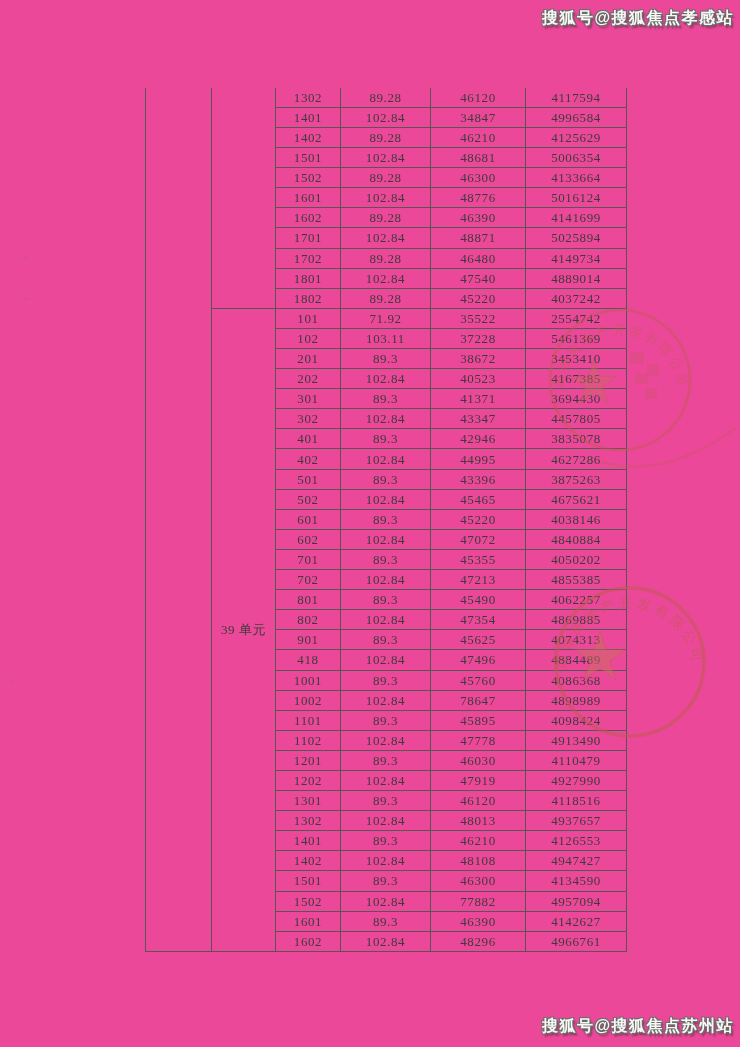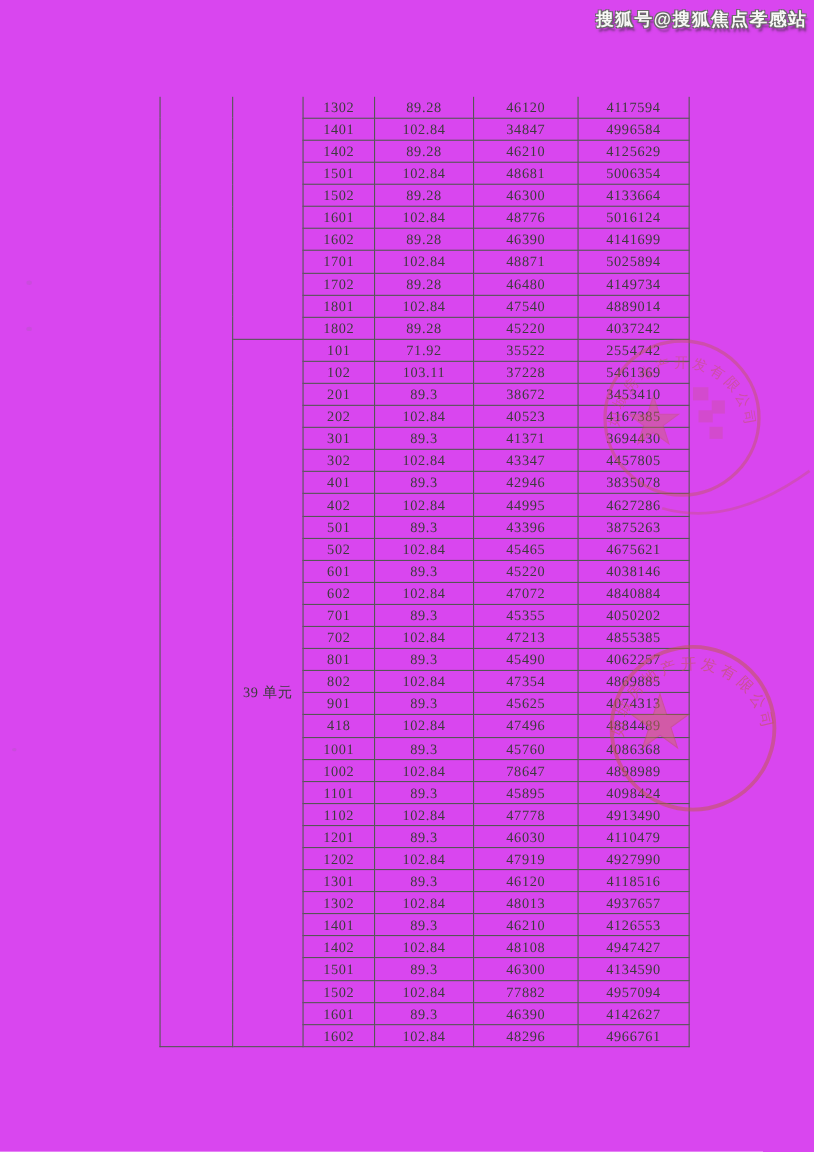--- a/index.html
+++ b/index.html
@@ -5,21 +5,21 @@
   html,body{margin:0;padding:0;}
   body{
     width:740px;height:1047px;
     background:#ffffff;
     font-family:"Liberation Serif","DejaVu Serif",serif;
     position:relative;
     overflow:hidden;
   }
   .page{
     position:absolute;inset:0;
-    background:#d946ef;
+    background:#ec4899;
     padding-left:15px;
   }
   
   .watermark{
     position:absolute;
     right:6px;
     font-family:"Liberation Sans","DejaVu Sans",sans-serif;
     font-weight:bold;
     font-size:16px;
     letter-spacing:1.5px;
@@ -73,20 +73,21 @@
   .speck.s1{left:24px;top:255px;}
   .speck.s2{left:24px;top:297px;}
   .speck.s3{left:11px;top:680px;width:4px;height:3px;}
 </style>
 </head>
 <body>
 
 <div class="page">
 
   <div class="watermark top">搜狐号@搜狐焦点孝感站</div>
+  <div class="watermark bottom">搜狐号@搜狐焦点苏州站</div>
 
   <div class="table-wrap">
     <table class="price-table">
       <colgroup>
         <col style="width:66px">
         <col style="width:64px">
         <col style="width:65px">
         <col style="width:90px">
         <col style="width:95px">
         <col style="width:101px">

